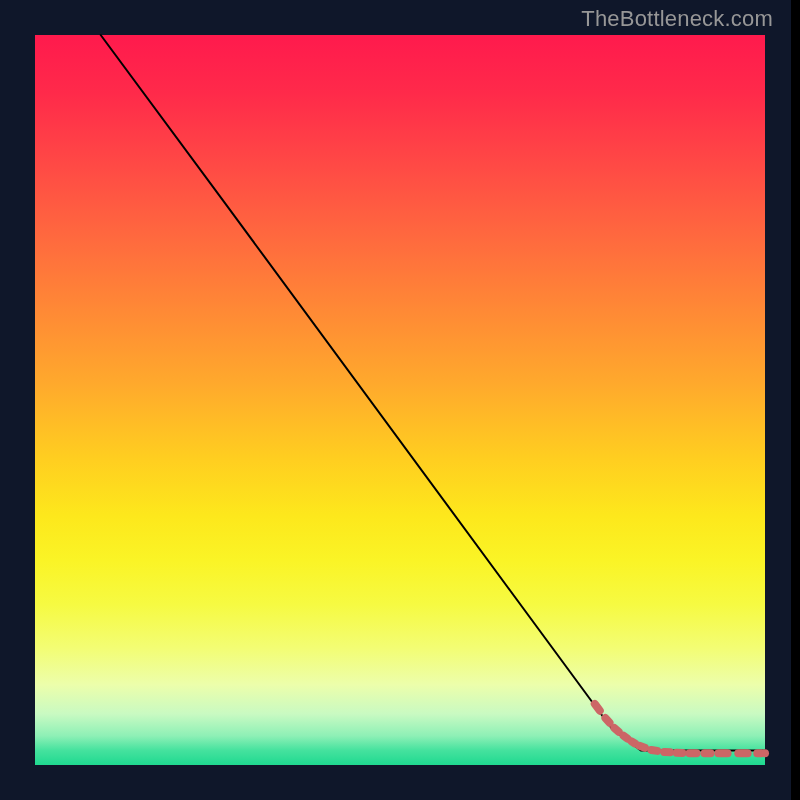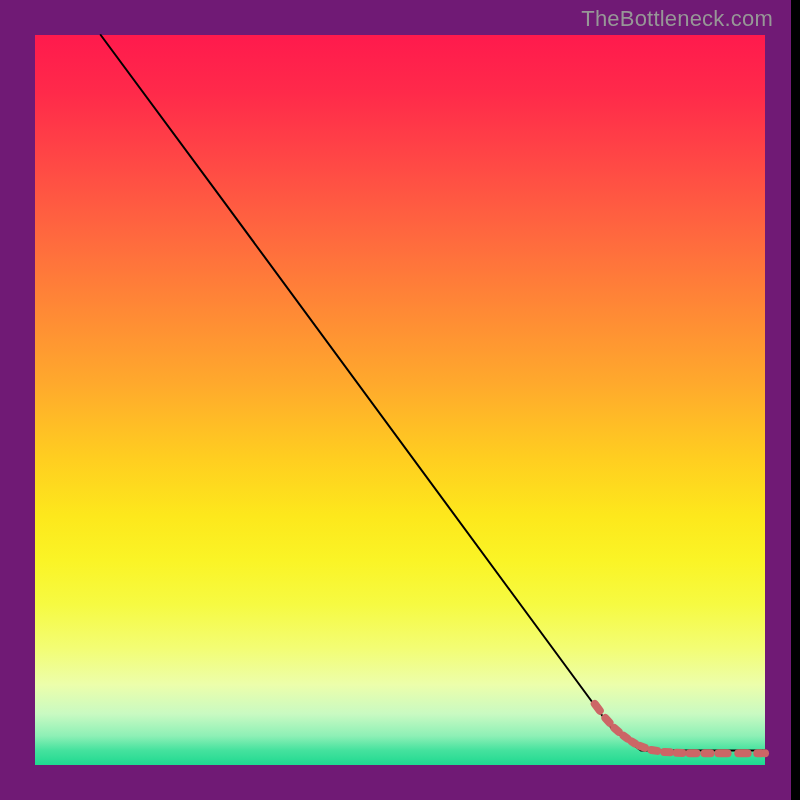--- a/index.html
+++ b/index.html
@@ -8,21 +8,21 @@
     width: 800px;
     height: 800px;
     background: #000;
     overflow: hidden;
     font-family: Arial, Helvetica, sans-serif;
   }
   .frame {
     position: relative;
     width: 791px;
     height: 800px;
-    background: #701a75;
+    background: #0f172a;
   }
   .plot {
     position: absolute;
     left: 35px;
     top: 35px;
     width: 730px;
     height: 730px;
     
     background: linear-gradient(to bottom,
       #ff1a4d 0%,

